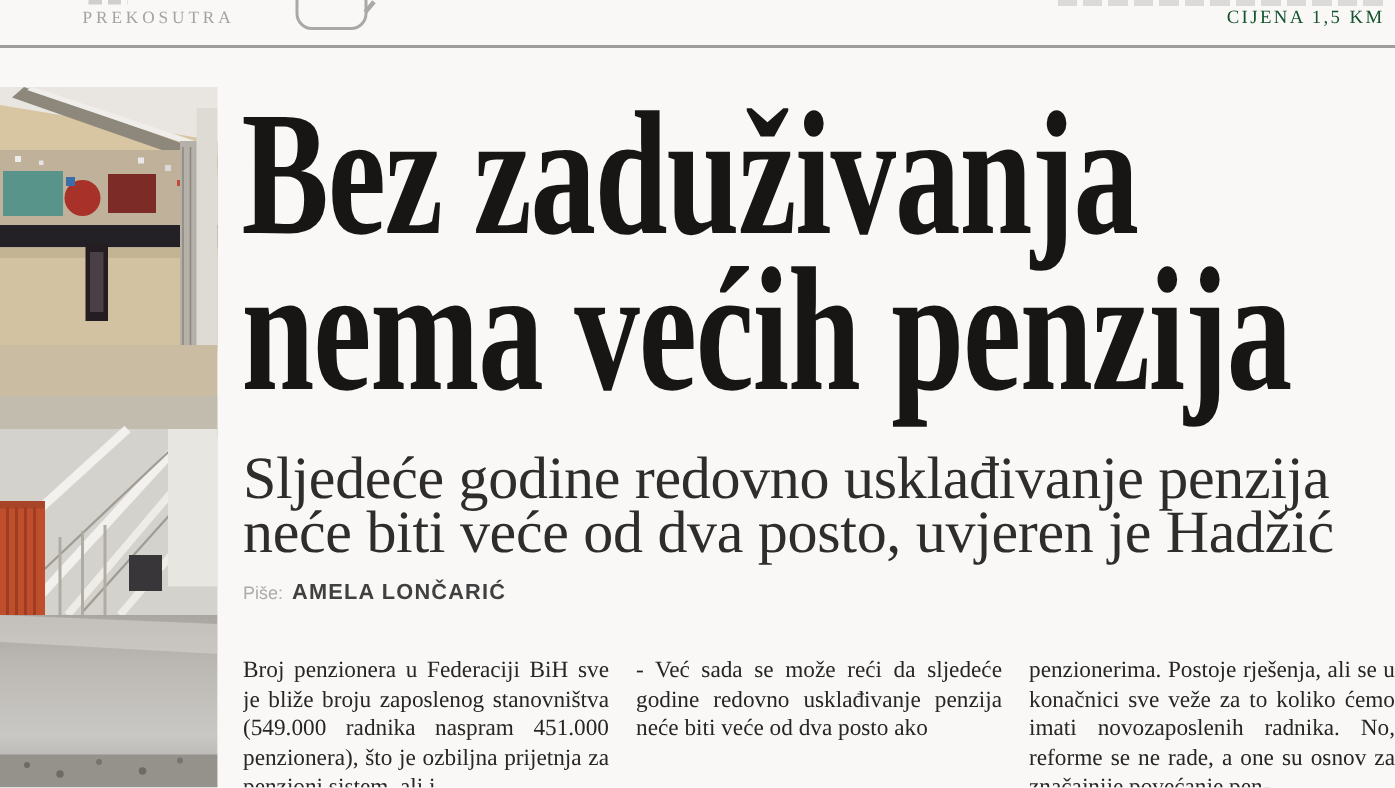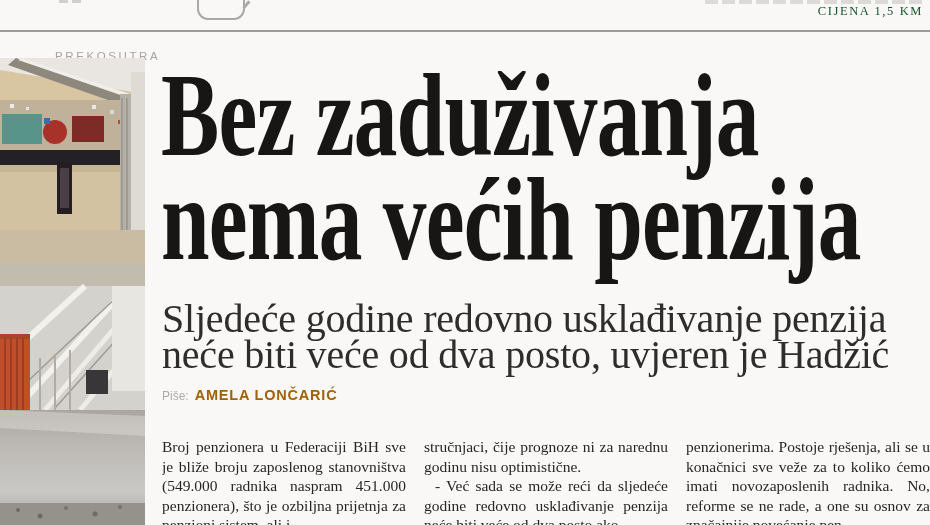--- a/index.html
+++ b/index.html
@@ -6,22 +6,22 @@
   body{
     width:930px;height:525px;overflow:hidden;position:relative;
     background:#f9f8f6;
     font-family:"Liberation Serif", serif;
     -webkit-font-smoothing:antialiased;
   }
   
   .masthead{position:absolute;left:0;top:0;width:930px;height:32px;}
   .section-label{
     position:absolute;left:55px;top:6px;
-    font-family:Liberation Sans, sans-serif;
-    font-size:11.5px;letter-spacing:2.6px;color:#a3a3a3;font-weight:500;margin-top:44px;
+    font-family:Liberation Serif, serif;
+    font-size:11.5px;letter-spacing:2.6px;color:#a3a3a3;font-weight:500;
   }
   .section-fragment{position:absolute;left:59px;top:0;width:26px;height:3px;
     background:repeating-linear-gradient(90deg,#cfcfcf 0 9px,transparent 9px 13px);}
   .weather-icon{
     position:absolute;left:197px;top:-10px;width:44px;height:26px;
     border:2.5px solid #a9a9a9;border-radius:11px;background:transparent;
   }
   .weather-tick{
     position:absolute;left:245px;top:0px;width:2.5px;height:9px;background:#a9a9a9;
     transform:rotate(40deg);
@@ -51,21 +51,21 @@
   }
   
   .subheadline{
     position:absolute;left:162px;top:301px;width:762px;
     font-family:"Liberation Serif", serif;
     font-size:40px;line-height:36px;color:#2e2d2b;letter-spacing:-0.2px;
   }
   
   .byline{position:absolute;left:162px;top:386px;font-family:"Liberation Sans", sans-serif;}
   .byline-prefix{font-size:12px;color:#ababab;margin-right:6px;}
-  .byline-author{font-size:14.5px;font-weight:bold;color:#a16207;letter-spacing:0.8px;}
+  .byline-author{font-size:14.5px;font-weight:bold;color:#404040;letter-spacing:0.8px;}
   
   .body-columns{
     position:absolute;left:162px;top:437px;width:768px;height:88px;
     display:flex;gap:18px;overflow:hidden;
   }
   .body-column{
     width:244px;flex:0 0 244px;
     font-family:"Liberation Serif", serif;
     font-size:15.5px;line-height:19.5px;color:#272625;
     text-align:justify;
@@ -175,19 +175,18 @@
 
 <div class="byline">
   <span class="byline-prefix">Piše:</span><span class="byline-author">AMELA LONČARIĆ</span>
 </div>
 
 <div class="body-columns">
   <div class="body-column">
     <p>Broj penzionera u Federaciji BiH sve je bliže broju zaposlenog stanovništva (549.000 radnika naspram 451.000 penzionera), što je ozbiljna prijetnja za penzioni sistem, ali i</p>
   </div>
   <div class="body-column">
-    <p>stručnjaci, čije prognoze ni za narednu godinu nisu optimistične.</p>
     <p>- Već sada se može reći da sljedeće godine redovno usklađivanje penzija neće biti veće od dva posto ako</p>
   </div>
   <div class="body-column">
     <p>penzionerima. Postoje rješenja, ali se u konačnici sve veže za to koliko ćemo imati novozaposlenih radnika. No, reforme se ne rade, a one su osnov za značajnije povećanje pen-</p>
   </div>
 </div>
 
 </body></html>

